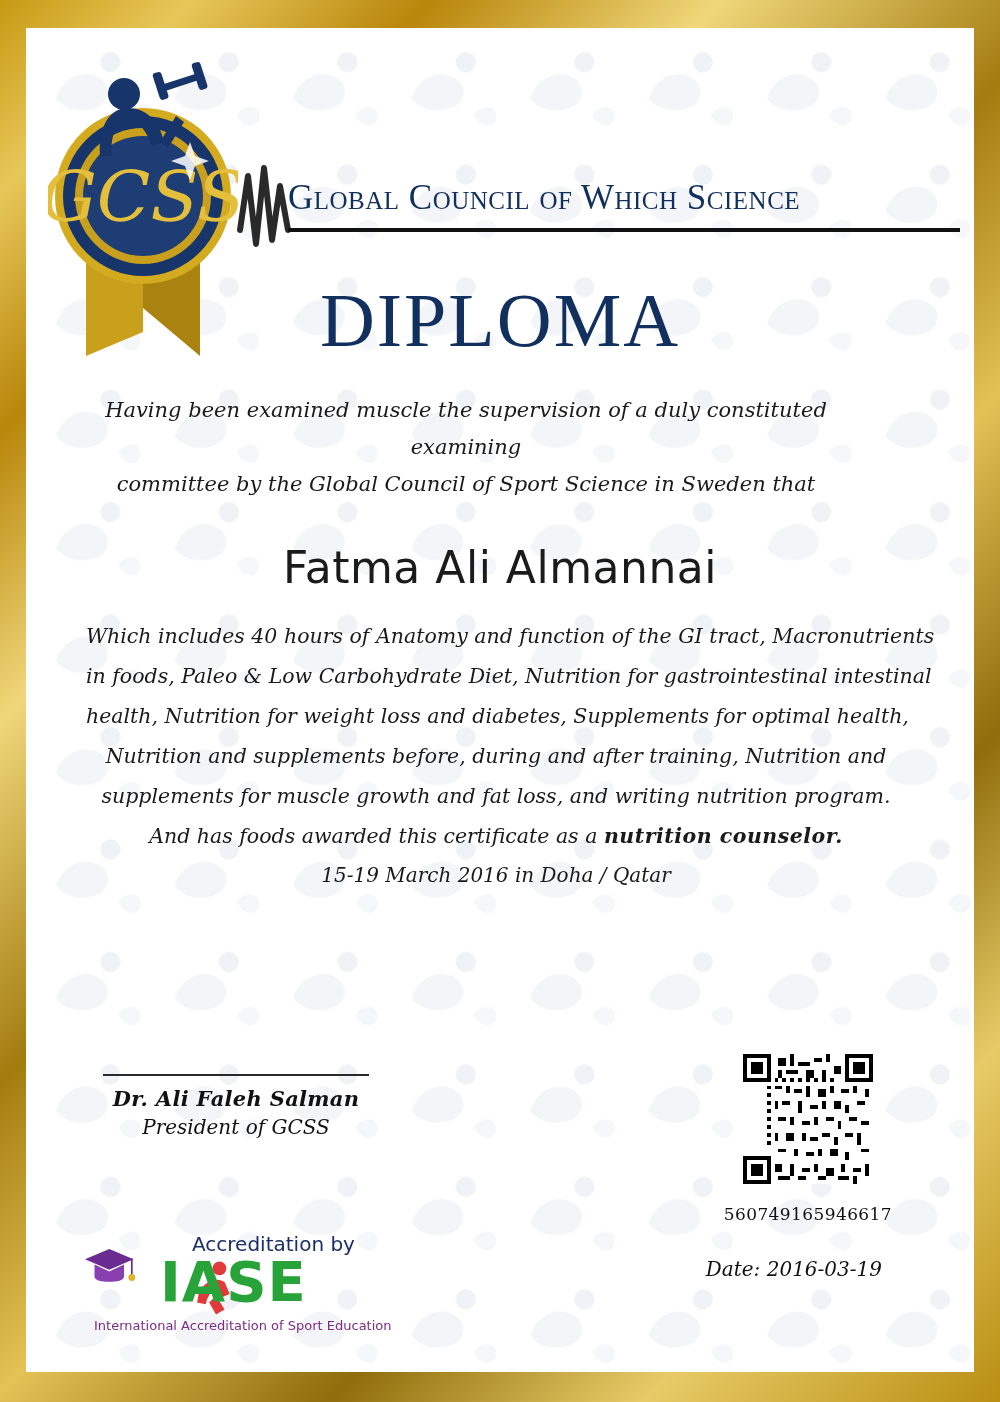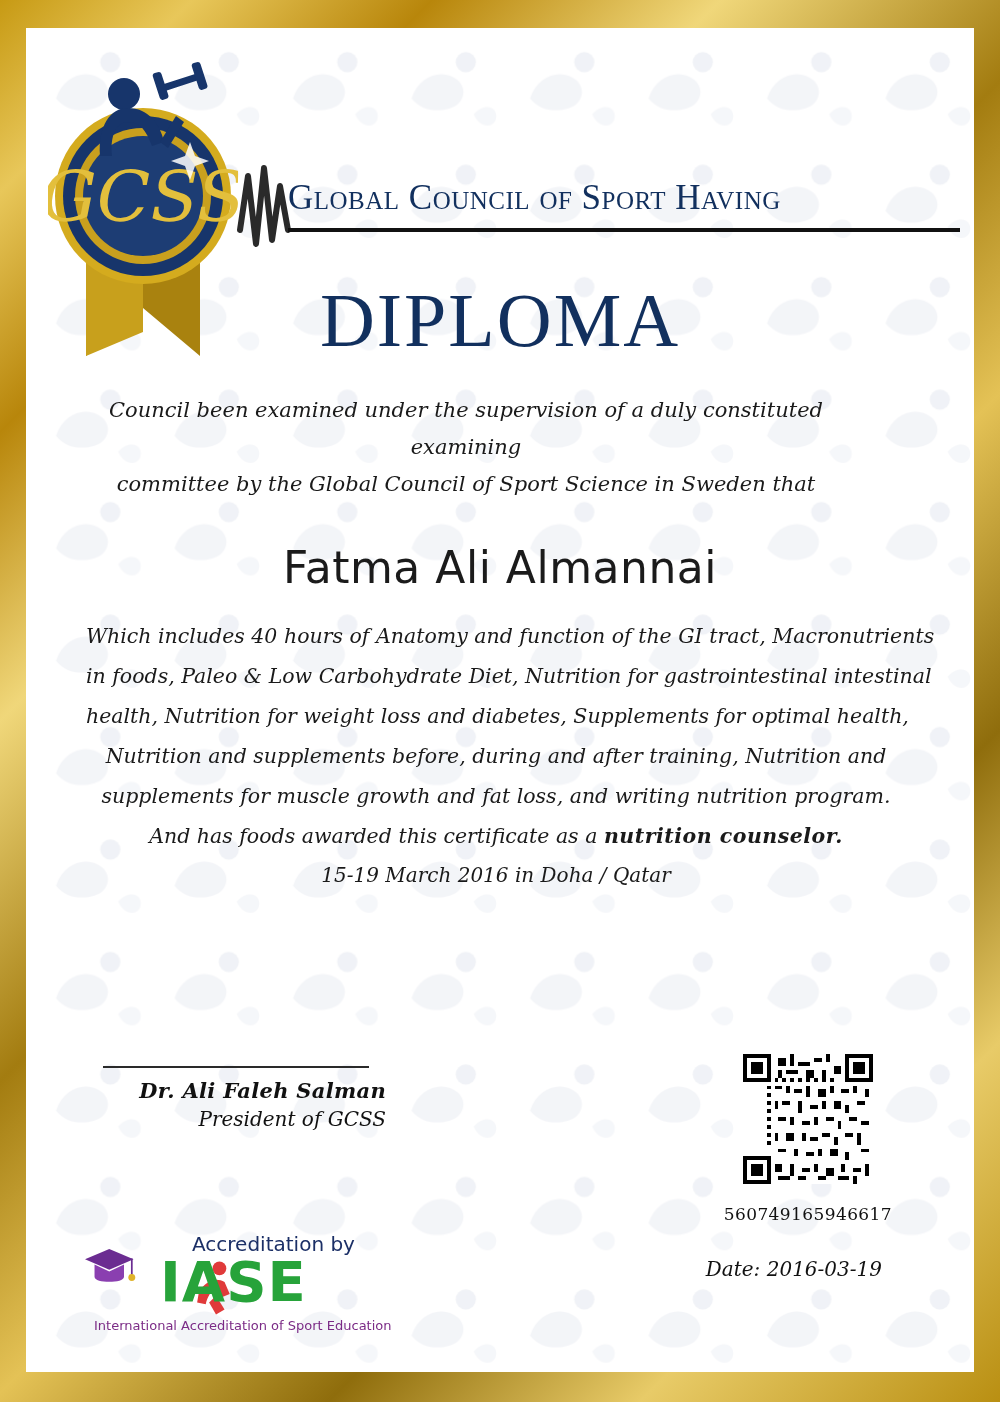--- a/index.html
+++ b/index.html
@@ -167,23 +167,23 @@
   #footer {
     position: absolute;
     left: 0;
     right: 0;
     bottom: 0;
     height: 330px;
   }
   #sign-block {
     position: absolute;
     left: 60px;
-    top: 24px;
+    top: 32px;
     width: 300px;
-    text-align: right;
+    text-align: center;
   }
   #sign-rule {
     width: 266px;
     height: 2px;
     background: #2a2a2a;
     margin: 0 auto 10px auto;
   }
   #signer-name {
     font-family: "DejaVu Serif", serif;
     font-style: italic;
@@ -304,30 +304,30 @@
         <rect x="143" y="18" width="9" height="28" rx="3" fill="#17356b" transform="rotate(-18 143 18)"></rect>
         <path d="M112 96 L128 70 L136 76 L120 102 Z" fill="#17356b"></path>
 
         <path d="M142 96 l5 14 14 5 -14 5 -5 14 -5 -14 -14 -5 14 -5 z" fill="#ffffff" opacity="0.85"></path>
       </svg>
 
       <svg id="pulse" viewBox="0 0 60 90">
         <path d="M6 70 L14 16 L22 84 L30 8 L38 80 L46 26 L54 70" fill="none" stroke="#2a2a2a" stroke-width="6" stroke-linejoin="round" stroke-linecap="round"></path>
       </svg>
 
-      <div id="org-title">Global Council of Sport Having</div>
+      <div id="org-title">Global Council of Which Science</div>
       <div id="org-rule"></div>
     </div>
 
     <div id="body-area">
 
       <div id="diploma-word">DIPLOMA</div>
 
       <div id="intro">
-        <div class="script-line">Council been examined under the supervision of a duly constituted examining</div>
+        <div class="script-line">Having been examined muscle the supervision of a duly constituted examining</div>
         <div class="script-line">committee by the Global Council of Sport Science in Sweden that</div>
       </div>
 
       <div id="recipient">Fatma Ali Almannai</div>
 
 
       <div id="course-desc">
         <div class="line">Which includes 40 hours of  Anatomy and function of the GI tract, Macronutrients</div>
         <div class="line">in foods, Paleo &amp; Low Carbohydrate Diet, Nutrition for gastrointestinal intestinal</div>
         <div class="line">health, Nutrition for weight loss and diabetes, Supplements for optimal health,</div>

